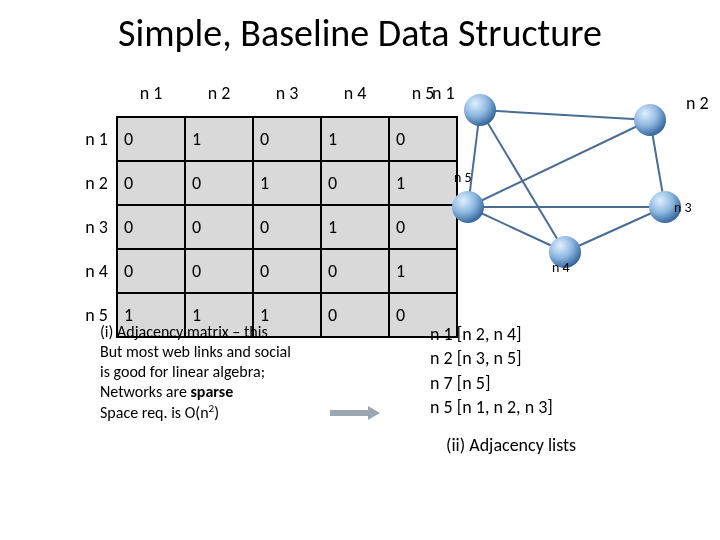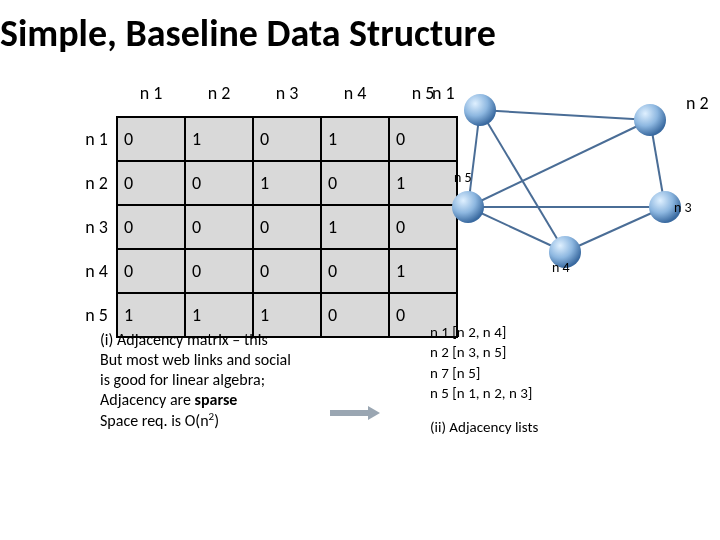--- a/index.html
+++ b/index.html
@@ -7,22 +7,23 @@
     padding: 0;
     width: 720px;
     height: 540px;
     font-family: Calibri, Arial, sans-serif;
     background: #fff;
     color: #000;
     position: relative;
   }
   .title {
     font-size: 38px;
+    text-align: center;
     margin: 10px 0 6px 0;
-    font-weight: 700;
+    font-weight: 400;
   }
   .content {
     position: relative;
     width: 100%;
     height: 480px;
   }
   
   .matrix-wrap {
     position: absolute;
     left: 48px;
@@ -67,43 +68,43 @@
   .graph-ext-label {
     position: absolute;
     font-size: 18px;
   }
   .gl-n1 { left: 432px; top: 20px; }
   .gl-n2 { left: 686px; top: 30px; }
   
   .caption {
     position: absolute;
     left: 100px;
-    top: 268px;
+    top: 260px;
     width: 260px;
     font-size: 16px;
     line-height: 1.25;
   }
   .caption .sparse { font-weight: 700; margin-top: 8px; }
   .caption sup { font-size: 11px; }
   .arrow {
     position: absolute;
     left: 330px;
     top: 344px;
     width: 50px;
     height: 14px;
   }
   
   .adjlist {
     position: absolute;
     left: 430px;
     top: 260px;
-    font-size: 15px;
+    font-size: 18px;
     line-height: 1.35;
   }
-  .adjlist .cap2 { margin-top: 14px; }
+  .adjlist .cap2 { margin-top: 14px; margin-left: 16px; }
 </style>
 </head>
 <body>
 
 <div class="title">Simple, Baseline Data Structure</div>
 
 <div class="content">
 
   <div class="matrix-wrap">
     <table class="matrix">
@@ -194,21 +195,21 @@
       <text x="264" y="140" font-size="14" fill="#000">n 3</text>
       <text x="142" y="200" font-size="14" fill="#000">n 4</text>
     </svg>
   </div>
 
   <div class="caption">
     <div>(i)   Adjacency matrix – this</div>
     <div>But most web links and social</div>
     <div>is good for linear algebra;</div>
     <div>
-      <span>Adjacency are </span><span class="sparse">sparse</span>
+      <span>Networks are </span><span class="sparse">sparse</span>
     </div>
     <div>
       <span>Space req. is O(n</span><sup>2</sup><span>)</span>
     </div>
   </div>
 
   <svg class="arrow" viewBox="0 0 50 14">
     <rect x="0" y="4" width="38" height="6" fill="#9aa6b2"></rect>
     <polygon points="38,0 50,7 38,14" fill="#9aa6b2"></polygon>
   </svg>

